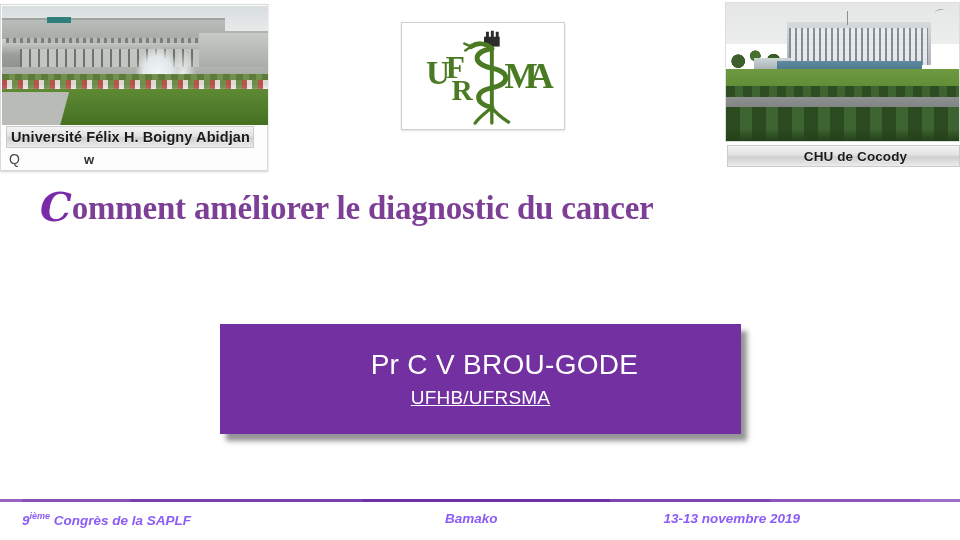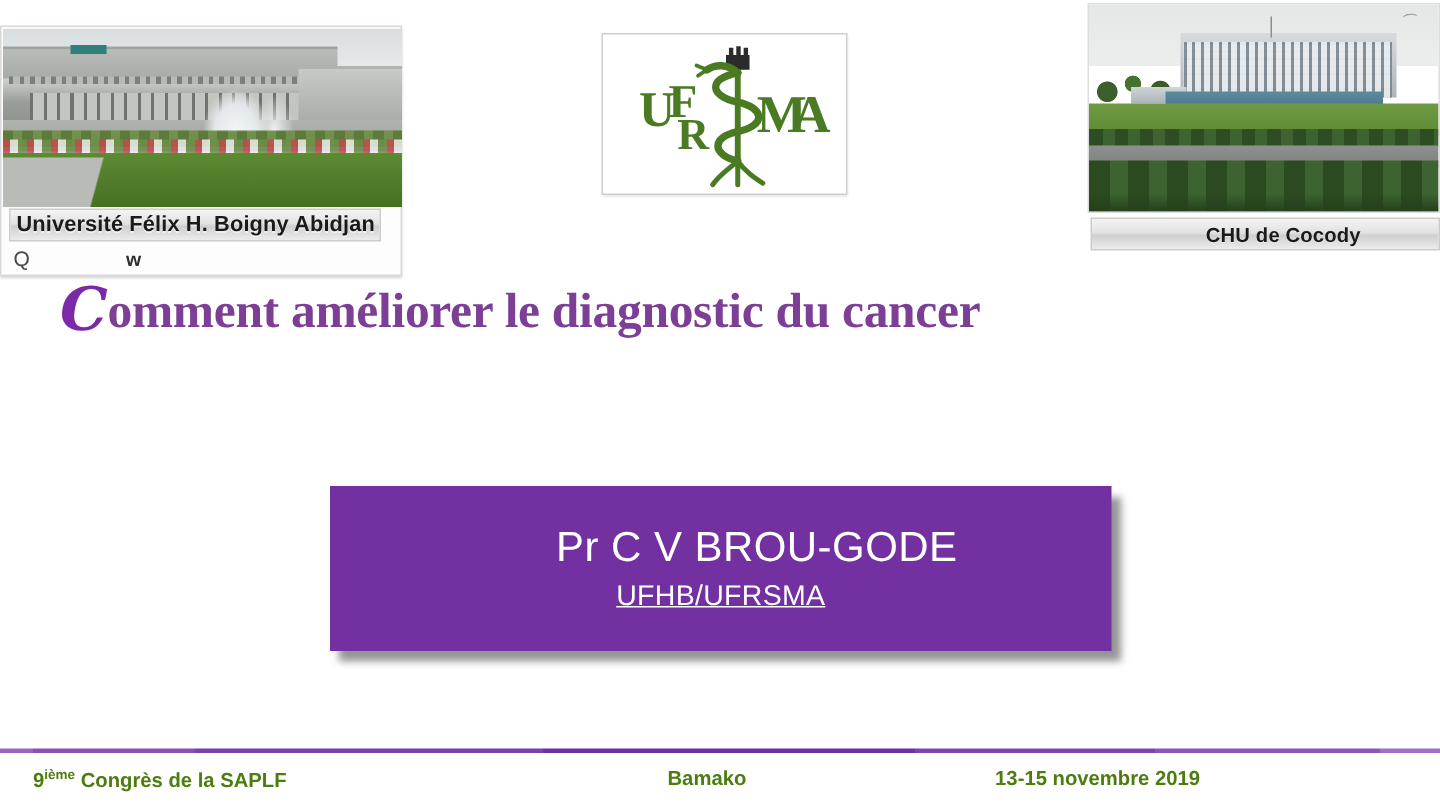--- a/index.html
+++ b/index.html
@@ -12,21 +12,21 @@
     height: 540px;
     position: relative;
     overflow: hidden;
     font-family: "Liberation Sans", sans-serif;
   }
 
   
   #left-photo-card {
     position: absolute;
     left: 0px;
-    top: 17px;
+    top: 4px;
     width: 268px;
     height: 167px;
     background: #fdfdfd;
     border: 1px solid #d9d9d9;
     box-sizing: border-box;
     box-shadow: 0 1px 2px rgba(0,0,0,0.18);
   }
   #left-photo {
     position: absolute;
     left: 1px;
@@ -295,23 +295,24 @@
     height: 3px;
     display: flex;
   }
   .divider-seg { height: 100%; }
   #footer-bar {
     position: absolute;
     left: 0px;
     top: 506px;
     width: 840px;
     height: 30px;
-    color: #4d7c0f;
+    color: #8b5cf6;
     font-weight: bold;
     font-size: 13.5px;
+    font-style: italic;
   }
   #footer-left  { position: absolute; left: 22px;  top: 5px; }
   #footer-mid   { position: absolute; left: 445px; top: 5px; }
   #footer-right { position: absolute; right: 40px; top: 5px; }
   #footer-sup {
     font-size: 9px;
     vertical-align: super;
     font-weight: bold;
   }
 </style>
@@ -394,14 +395,14 @@
     <div class="divider-seg" style="width: 108px; background: rgb(138, 79, 181);"></div>
     <div class="divider-seg" style="width: 232px; background: rgb(123, 63, 174);"></div>
     <div class="divider-seg" style="width: 248px; background: rgb(111, 47, 165);"></div>
     <div class="divider-seg" style="width: 160px; background: rgb(126, 68, 176);"></div>
     <div class="divider-seg" style="width: 150px; background: rgb(141, 85, 187);"></div>
     <div class="divider-seg" style="width: 40px; background: rgb(160, 112, 200);"></div>
   </div>
 <div id="footer-bar">
   <span id="footer-left"><span>9</span><span id="footer-sup">ième</span><span> Congrès de la SAPLF</span></span>
   <span id="footer-mid">Bamako</span>
-  <span id="footer-right">13-15 novembre 2019</span>
+  <span id="footer-right">13-13 novembre 2019</span>
 </div>
 
 </body></html>

